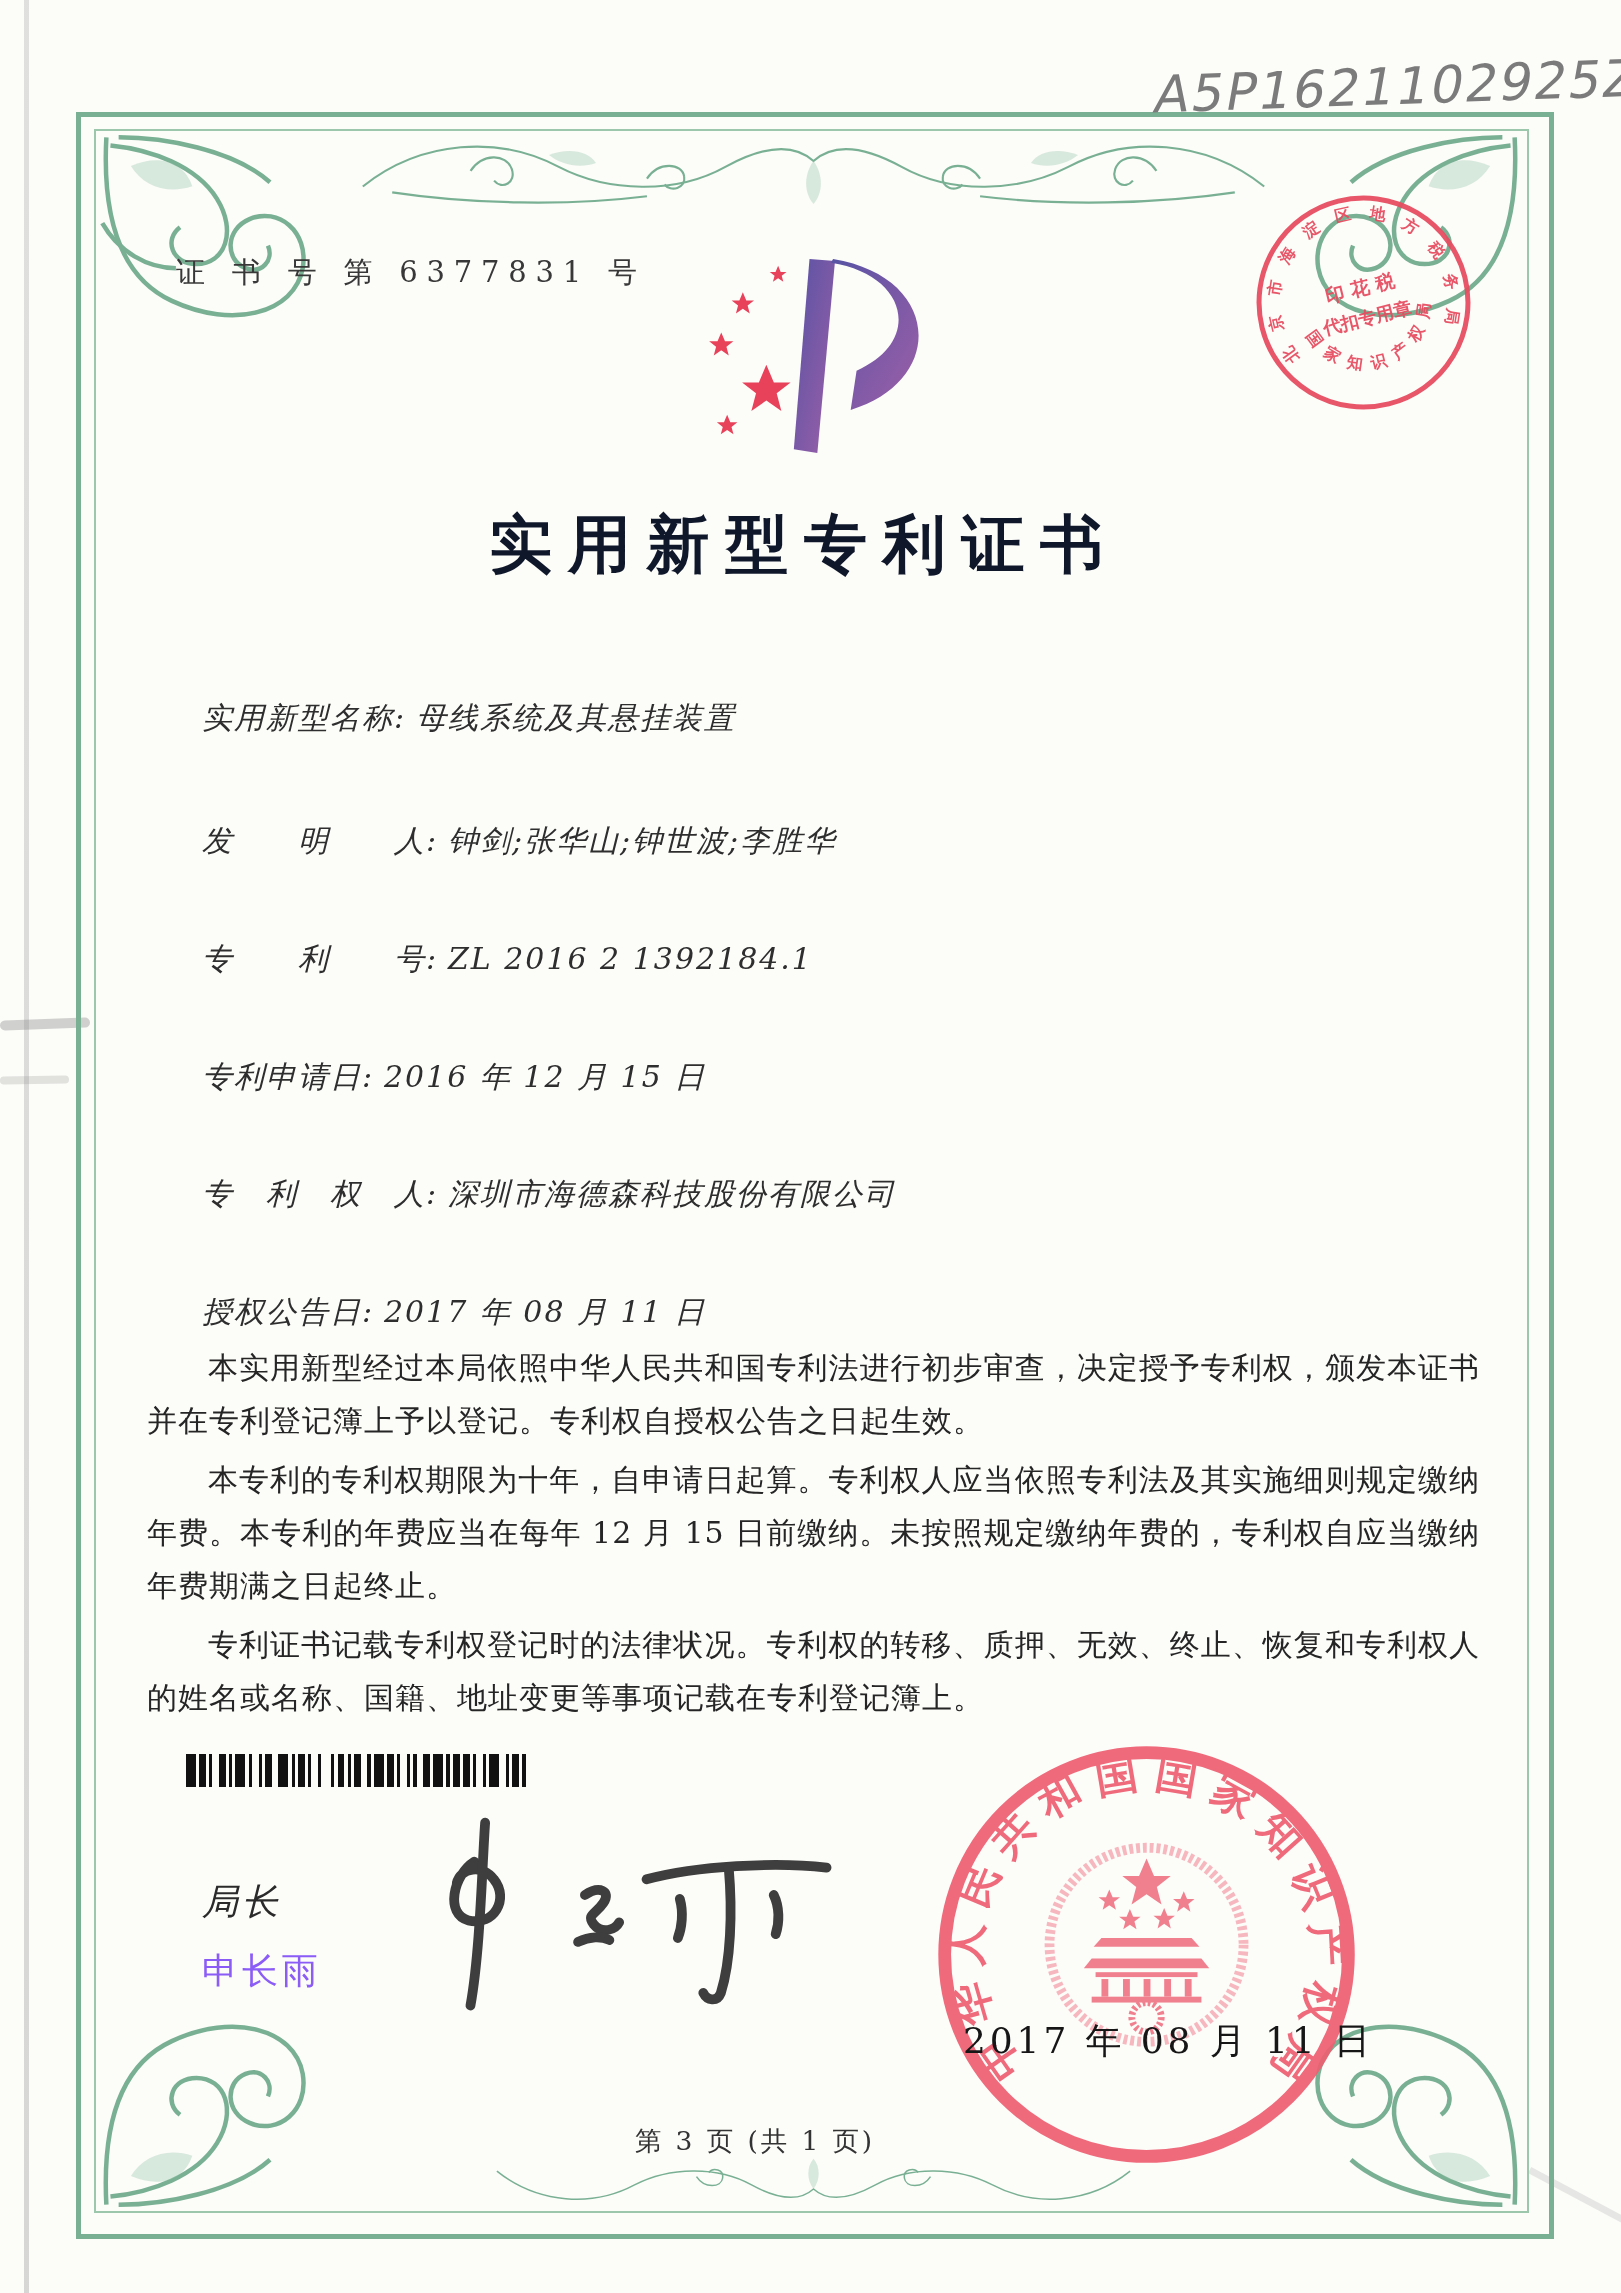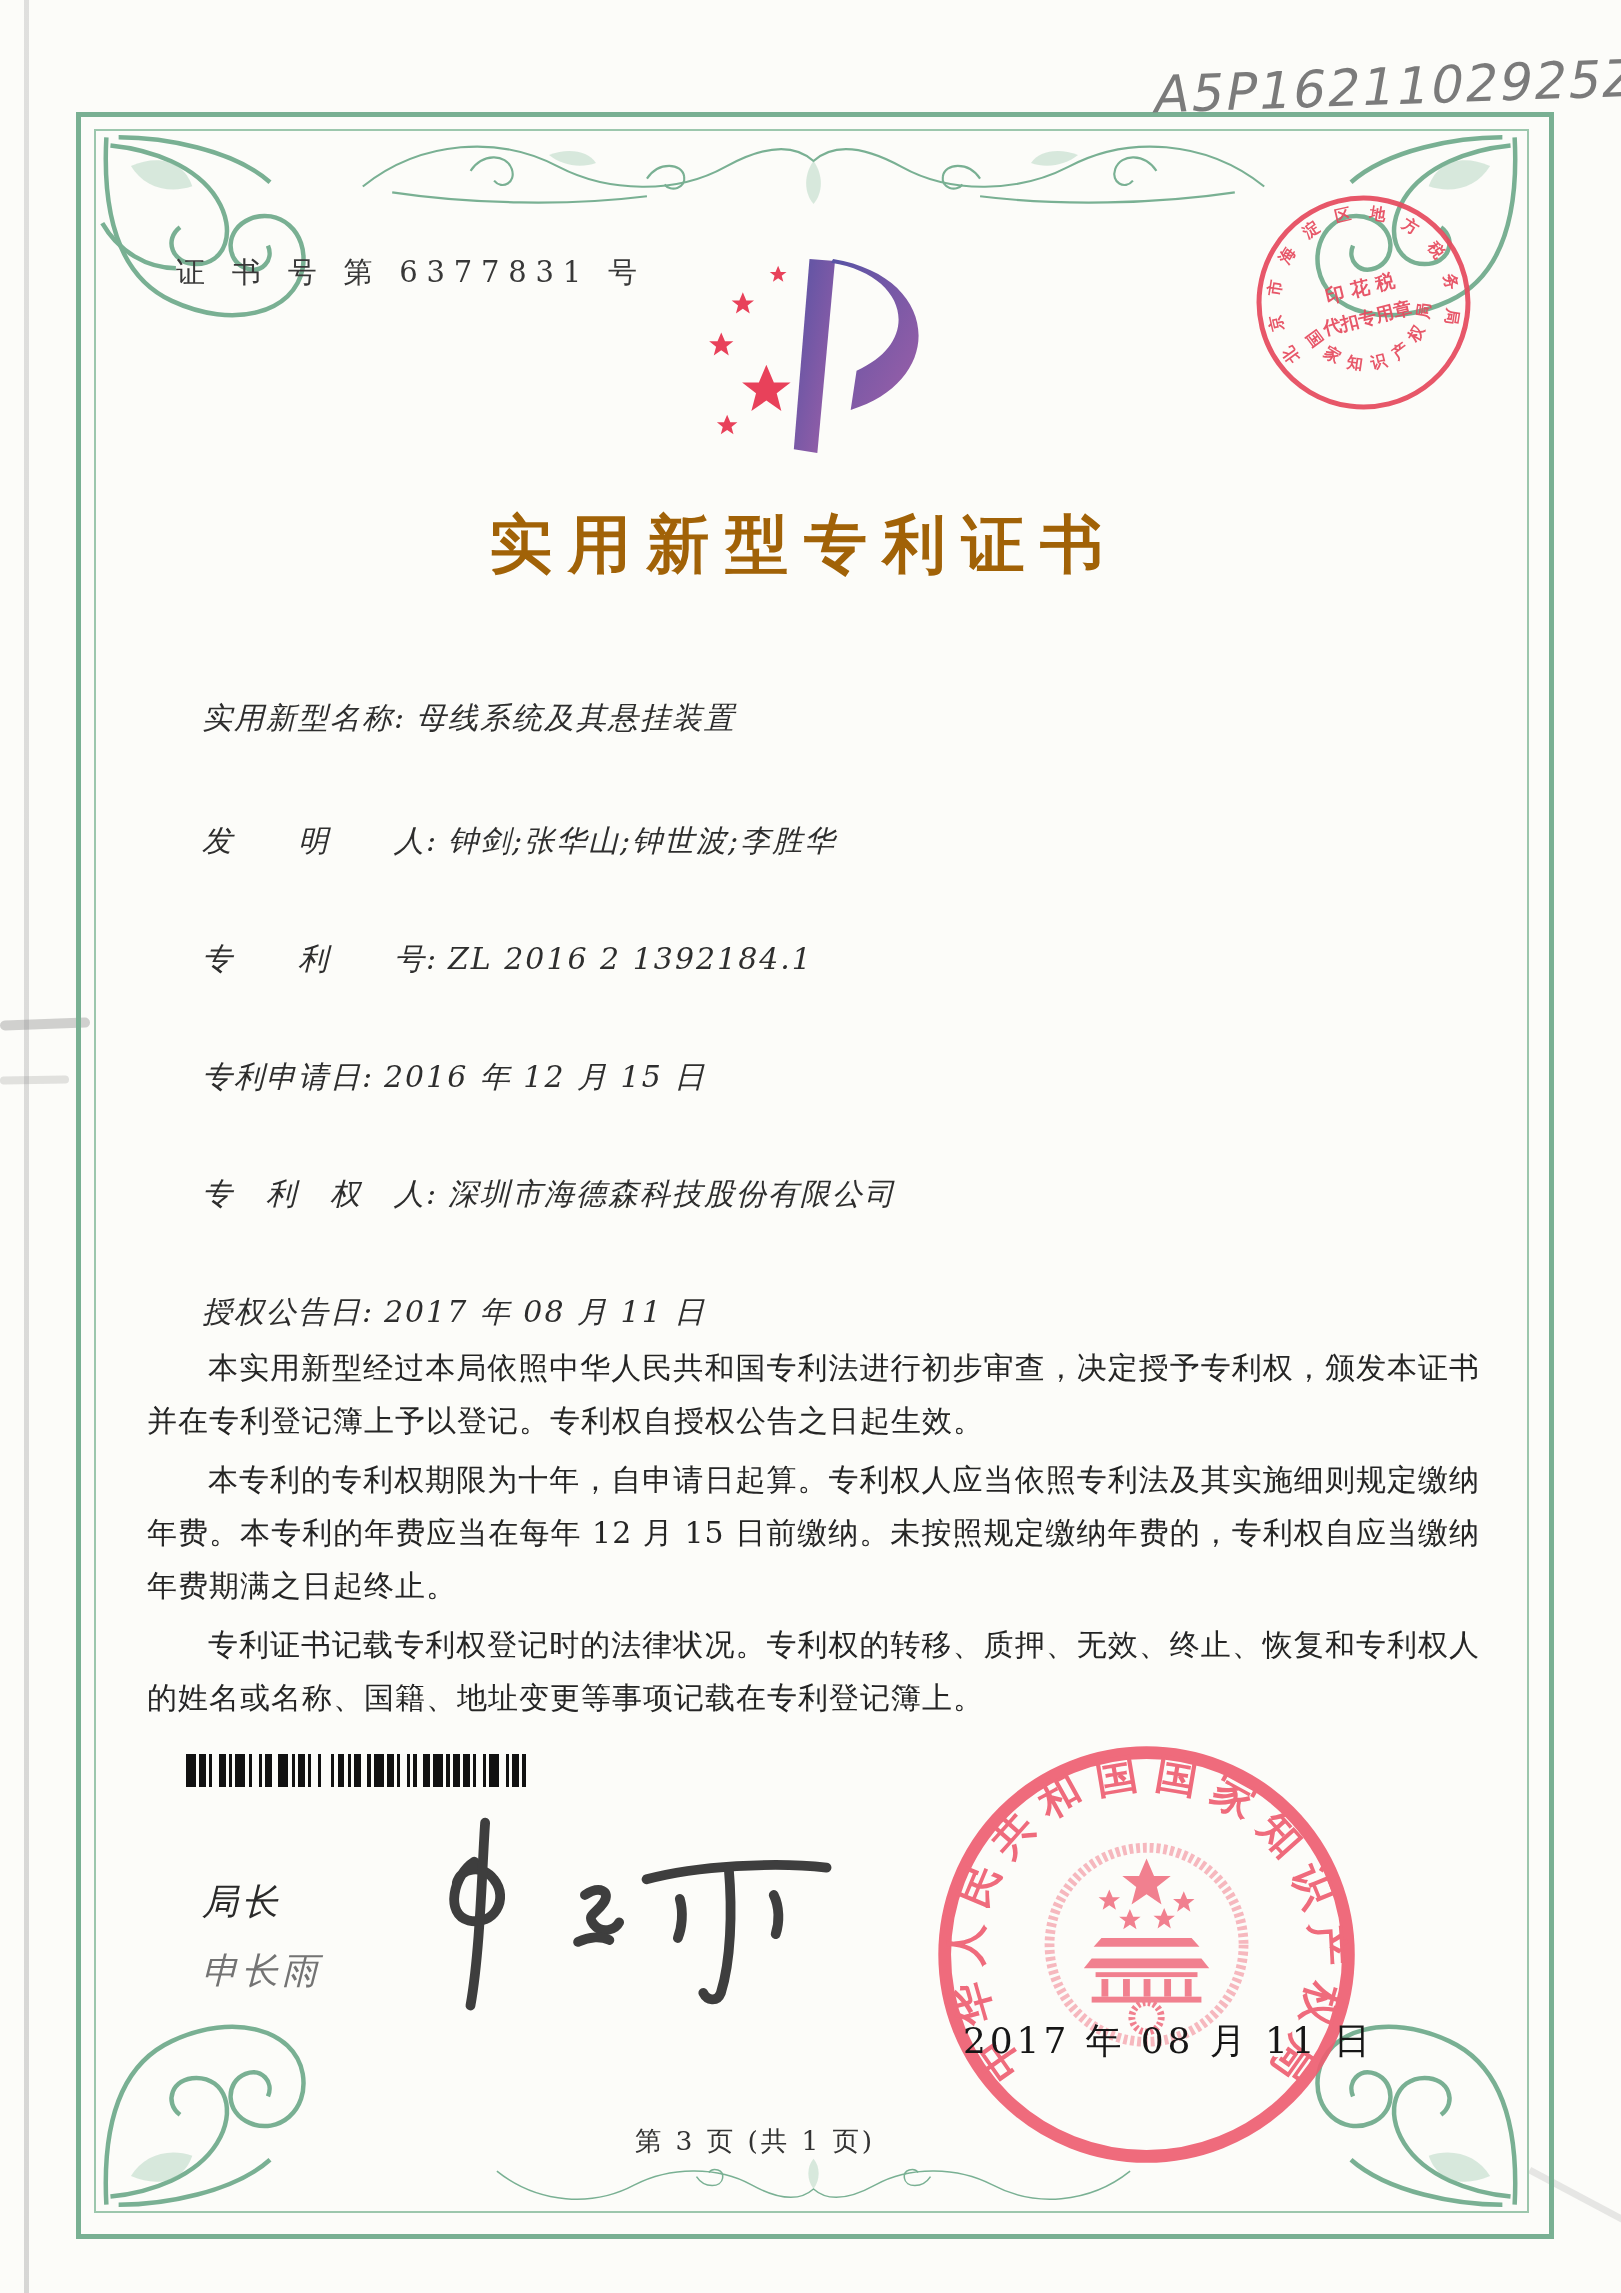--- a/index.html
+++ b/index.html
@@ -19,37 +19,37 @@
     border:5.9px solid var(--green);z-index:1;}
   .frame-inner{left:94px;top:129px;width:1431px;height:2080px;
     border:2px solid var(--green_light);z-index:1;}
   
   .orn{z-index:2;}
   .orn path{fill:none;stroke:var(--green);stroke-width:2.2px;}
   .orn .leaf{fill:var(--green_light);stroke:none;opacity:.38;}
   
   .certno{left:176px;top:253px;font-size:29px;letter-spacing:8.8px;color:#383838;z-index:3;}
   .title{left:0;top:502px;width:1608px;text-align:center;font-size:63px;
-    font-weight:600;letter-spacing:15.7px;color:#a16207;z-index:3;}
+    font-weight:600;letter-spacing:15.7px;color:#0f172a;z-index:3;}
   .logo{left:684px;top:247px;width:251px;height:218px;z-index:3;}
   
   .row{left:202px;font-size:30px;letter-spacing:2px;color:#2e2e2e;z-index:3;white-space:nowrap;font-style:italic;}
   .row .lbl{margin-right:9.8px;}
   
   .body-text{left:147px;top:1341px;width:1333px;z-index:3;}
   .body-text p{margin:0 0 5.9px 0;font-size:30px;line-height:53px;
     text-align:justify;text-indent:61px;letter-spacing:1px;color:#252525;}
   
   .barcode{left:186px;top:1754px;width:351px;height:33px;display:flex;z-index:3;}
   .barcode div{height:100%;}
   .barcode .b{background:#111;}
   .sig-role{left:202px;top:1878px;font-size:36px;letter-spacing:3.9px;
     font-family:"DejaVu Sans","Liberation Sans",sans-serif;color:#2a2a2a;z-index:3;font-style:italic;}
   .sig-name{left:202px;top:1947px;font-size:36px;letter-spacing:3.9px;
-    font-family:"DejaVu Sans","Liberation Sans",sans-serif;color:#737373;z-index:3;font-style:italic;}
+    font-family:"DejaVu Sans","Liberation Sans",sans-serif;color:#8b5cf6;z-index:3;}
   .signature{left:384px;top:1805px;width:529px;height:225px;z-index:3;}
   .signature path{fill:none;stroke:#3e3e3e;stroke-width:10px;stroke-linecap:round;}
   .seal{left:929px;top:1737px;width:439px;height:439px;z-index:4;opacity:.92;}
   .seal-date{left:963px;top:2017px;font-size:36px;letter-spacing:3.9px;color:#161616;z-index:5;white-space:nowrap;}
   .footer{left:549px;top:2123px;width:412px;text-align:center;font-size:26.5px;
     letter-spacing:2.9px;color:#333;z-index:3;}
   
   .taxstamp{left:1251px;top:190px;width:225px;height:225px;z-index:5;
     transform:rotate(-14deg);opacity:.93;}
   .handwritten{left:1155px;top:57px;font-size:51px;color:#7b7b7b;z-index:6;

